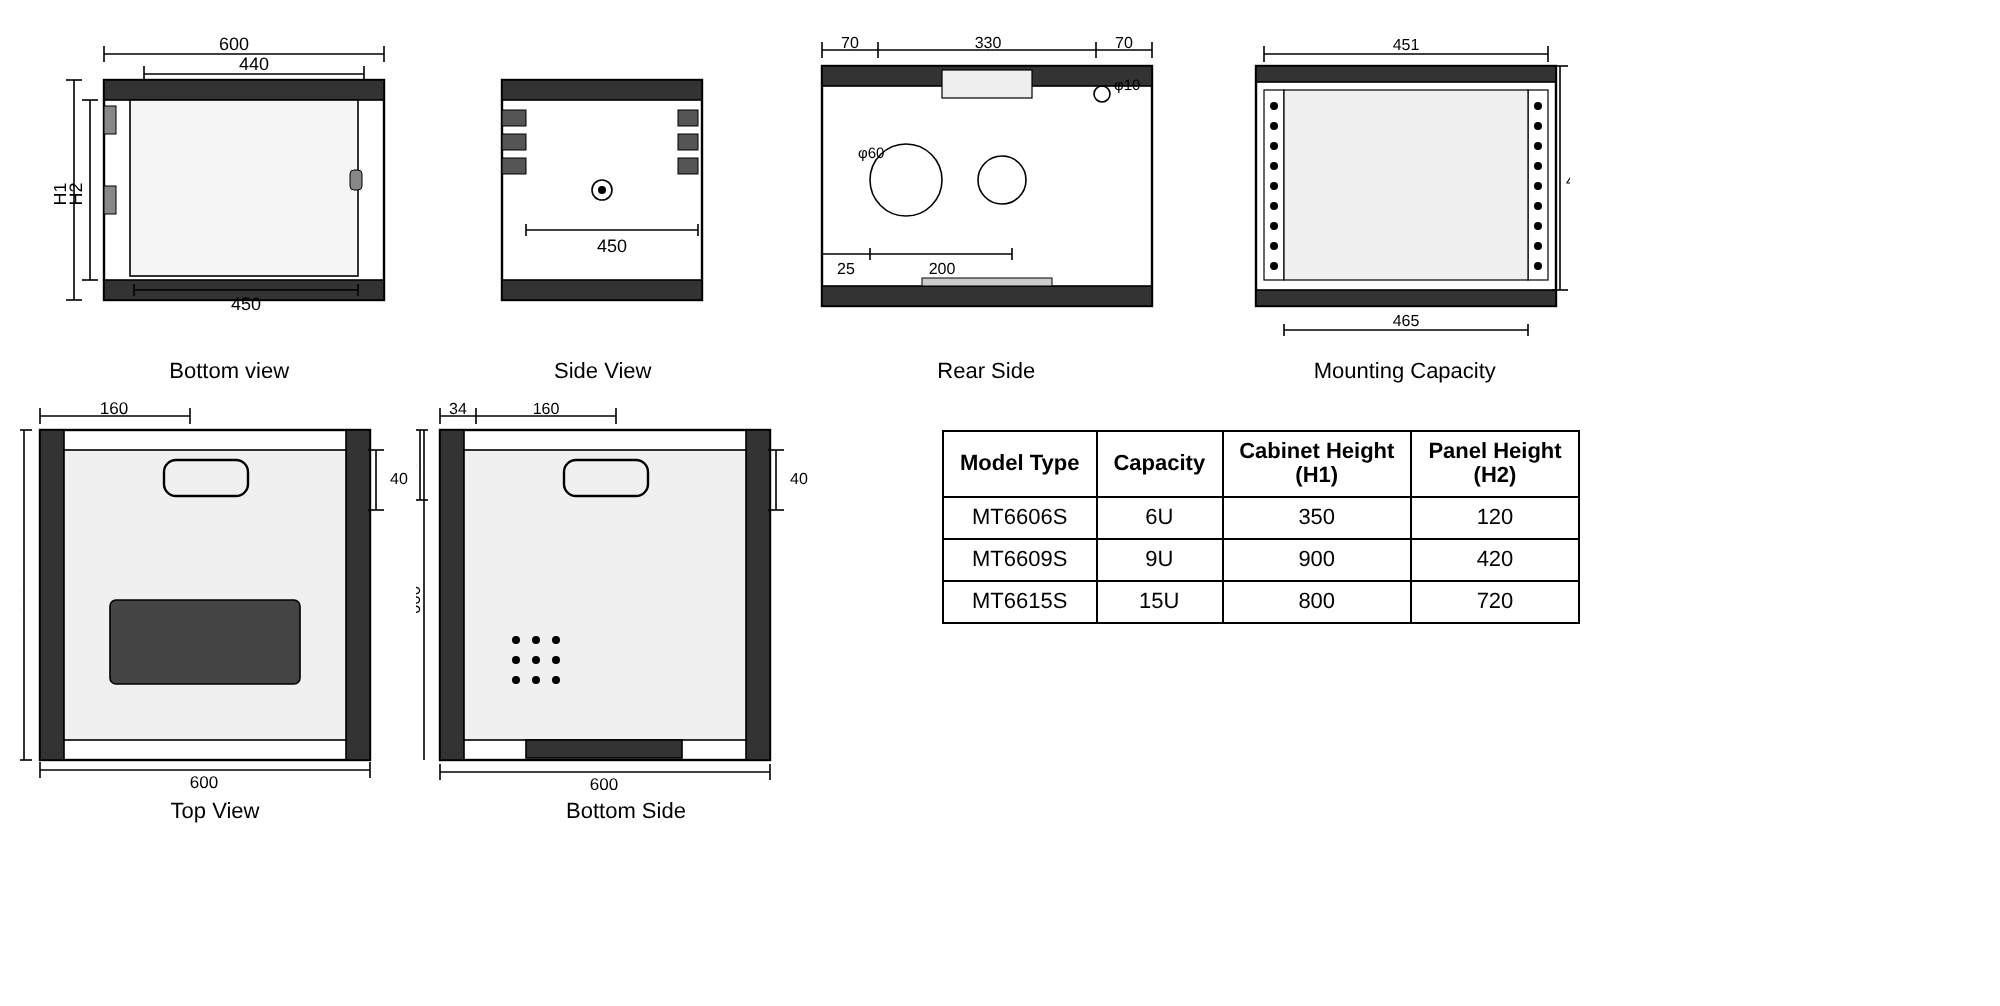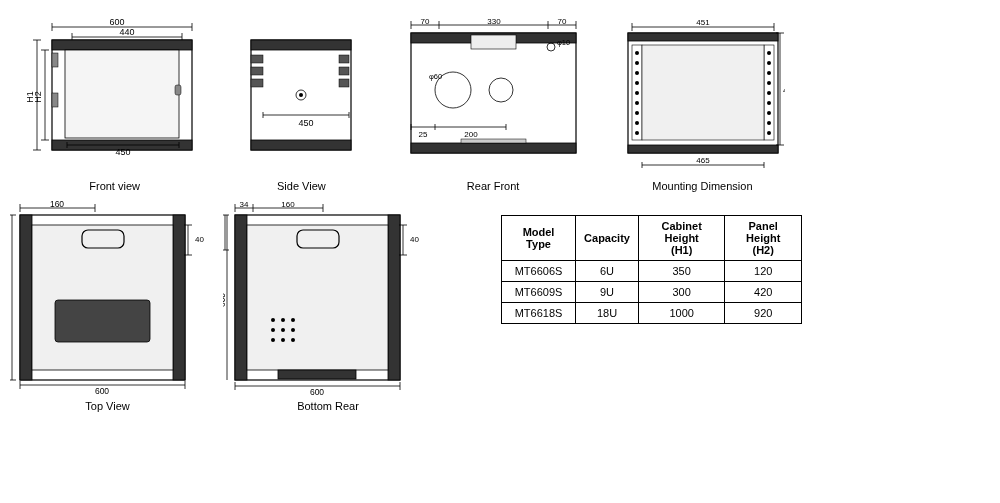--- a/index.html
+++ b/index.html
@@ -56,21 +56,21 @@
     }
     .spec-table th {
       background: #fff;
       font-weight: bold;
     }
     .bottom-section {
       display: flex;
       flex-direction: row;
       align-items: flex-start;
       margin-top: 8px;
-      gap: 18px;
+      gap: 3px;
     }
   </style>
 </head>
 <body>
 
 <div class="page">
 
   <div class="top-row">
 
     <div class="view-container">
@@ -107,21 +107,21 @@
         <line x1="18" y1="35" x2="18" y2="125" stroke="#000" stroke-width="0.8"></line>
         <line x1="14" y1="35" x2="22" y2="35" stroke="#000" stroke-width="0.8"></line>
         <line x1="14" y1="125" x2="22" y2="125" stroke="#000" stroke-width="0.8"></line>
         <text x="14" y="82" text-anchor="middle" font-size="9" fill="#000" transform="rotate(-90,14,82)">H2</text>
 
         <line x1="40" y1="130" x2="152" y2="130" stroke="#000" stroke-width="0.8"></line>
         <line x1="40" y1="127" x2="40" y2="133" stroke="#000" stroke-width="0.8"></line>
         <line x1="152" y1="127" x2="152" y2="133" stroke="#000" stroke-width="0.8"></line>
         <text x="96" y="140" text-anchor="middle" font-size="9" fill="#000">450</text>
       </svg>
-      <span class="view-label">Front view</span>
+      <span class="view-label">Bottom view</span>
     </div>
 
     <div class="view-container">
       <svg width="130" height="160">
 
         <rect x="15" y="25" width="100" height="110" fill="#fff" stroke="#000" stroke-width="1.2"></rect>
 
         <rect x="15" y="25" width="100" height="10" fill="#333" stroke="#000" stroke-width="0.8"></rect>
 
         <rect x="15" y="125" width="100" height="10" fill="#333" stroke="#000" stroke-width="0.8"></rect>
@@ -178,21 +178,21 @@
         <line x1="10" y1="109" x2="10" y2="115" stroke="#000" stroke-width="0.8"></line>
         <line x1="34" y1="109" x2="34" y2="115" stroke="#000" stroke-width="0.8"></line>
         <text x="22" y="122" text-anchor="middle" font-size="8" fill="#000">25</text>
 
         <line x1="34" y1="112" x2="105" y2="112" stroke="#000" stroke-width="0.8"></line>
         <line x1="105" y1="109" x2="105" y2="115" stroke="#000" stroke-width="0.8"></line>
         <text x="70" y="122" text-anchor="middle" font-size="8" fill="#000">200</text>
 
         <rect x="60" y="124" width="65" height="4" fill="#ccc" stroke="#000" stroke-width="0.5"></rect>
       </svg>
-      <span class="view-label">Rear Front</span>
+      <span class="view-label">Rear Side</span>
     </div>
 
     <div class="view-container">
       <svg width="165" height="160">
 
         <rect x="8" y="18" width="150" height="120" fill="#fff" stroke="#000" stroke-width="1.2"></rect>
 
         <rect x="8" y="18" width="150" height="8" fill="#333" stroke="#000" stroke-width="0.8"></rect>
 
         <rect x="8" y="130" width="150" height="8" fill="#333" stroke="#000" stroke-width="0.8"></rect>
@@ -230,21 +230,21 @@
         <line x1="22" y1="150" x2="144" y2="150" stroke="#000" stroke-width="0.8"></line>
         <line x1="22" y1="147" x2="22" y2="153" stroke="#000" stroke-width="0.8"></line>
         <line x1="144" y1="147" x2="144" y2="153" stroke="#000" stroke-width="0.8"></line>
         <text x="83" y="148" text-anchor="middle" font-size="8" fill="#000">465</text>
 
         <line x1="160" y1="18" x2="160" y2="130" stroke="#000" stroke-width="0.8"></line>
         <line x1="156" y1="18" x2="164" y2="18" stroke="#000" stroke-width="0.8"></line>
         <line x1="156" y1="130" x2="164" y2="130" stroke="#000" stroke-width="0.8"></line>
         <text x="163" y="78" font-size="8" fill="#000">44.45</text>
       </svg>
-      <span class="view-label">Mounting Dimension</span>
+      <span class="view-label">Mounting Capacity</span>
     </div>
 
   </div>
 
   <div class="bottom-section">
 
     <div class="view-container">
       <svg width="195" height="195">
 
         <line x1="10" y1="8" x2="85" y2="8" stroke="#000" stroke-width="0.8"></line>
@@ -326,21 +326,21 @@
         <rect x="55" y="170" width="78" height="9" fill="#333" stroke="#000" stroke-width="0.8"></rect>
 
         <line x1="12" y1="186" x2="177" y2="186" stroke="#000" stroke-width="0.8"></line>
         <line x1="12" y1="182" x2="12" y2="190" stroke="#000" stroke-width="0.8"></line>
         <line x1="177" y1="182" x2="177" y2="190" stroke="#000" stroke-width="0.8"></line>
         <text x="94" y="195" text-anchor="middle" font-size="8.5" fill="#000">600</text>
 
         <line x1="4" y1="15" x2="4" y2="180" stroke="#000" stroke-width="0.8"></line>
         <text x="2" y="100" text-anchor="middle" font-size="8.5" fill="#000" transform="rotate(-90,2,100)">600</text>
       </svg>
-      <span class="view-label">Bottom Rear</span>
+      <span class="view-label">Bottom Side</span>
     </div>
 
     <div style="margin-left:30px; margin-top:5px;">
       <table class="spec-table">
         <thead>
           <tr>
             <th>Model Type</th>
             <th>Capacity</th>
             <th>Cabinet Height<br>(H1)</th>
             <th>Panel Height<br>(H2)</th>
@@ -349,27 +349,27 @@
         <tbody id="spec-tbody">
         <tr>
               <td>MT6606S</td>
               <td>6U</td>
               <td>350</td>
               <td>120</td>
             </tr>
             <tr>
               <td>MT6609S</td>
               <td>9U</td>
-              <td>300</td>
+              <td>900</td>
               <td>420</td>
             </tr>
             <tr>
-              <td>MT6618S</td>
-              <td>18U</td>
-              <td>1000</td>
-              <td>920</td>
+              <td>MT6615S</td>
+              <td>15U</td>
+              <td>800</td>
+              <td>720</td>
             </tr>
           </tbody>
       </table>
     </div>
 
   </div>
 </div>
 
 </body></html>

